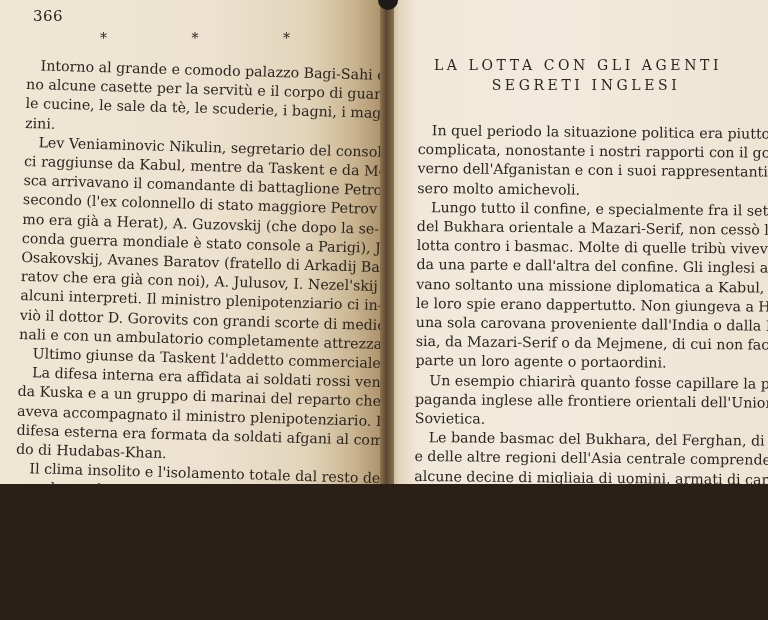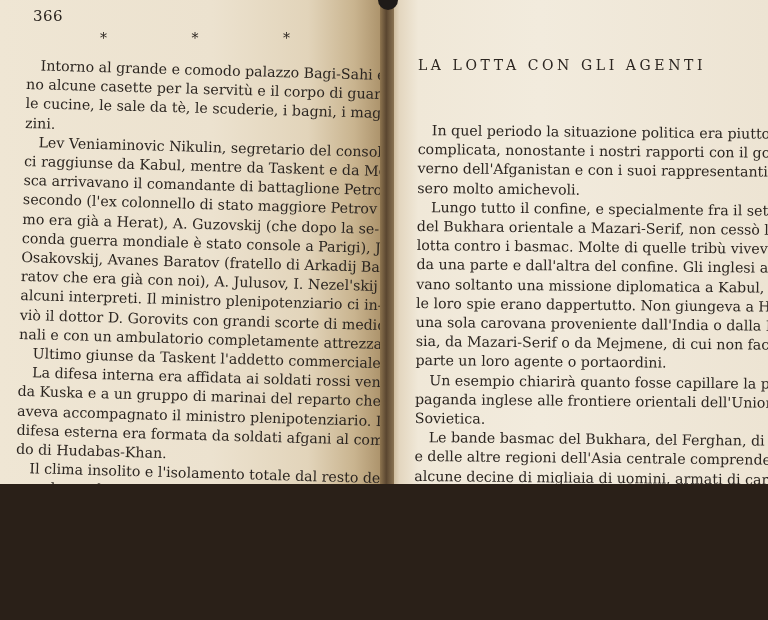--- a/index.html
+++ b/index.html
@@ -49,21 +49,21 @@
       transform: rotate(1.6deg); transform-origin: 0 0;
     }
     .right-text {
       left: 30px; top: 121px; width: 322px;
       transform: rotate(0.6deg); transform-origin: 0 0;
     }
     .para { margin: 0; text-indent: 14px; }
     .para .line { display: block; text-align: justify; text-align-last: justify; white-space: nowrap; }
     .para .line.last { text-align-last: left; }
     .chapter-title {
-      position: absolute; left: 4px; width: 340px; text-align: center;
+      position: absolute; left: 20px; width: 340px; text-align: center;
       font-size: 14px; letter-spacing: 3.6px; color: #2b2520;
     }
     .title-line-1 { top: 57px; }
     .title-line-2 { top: 77px; left: 28px; }
   </style>
 </head>
 <body>
 
 <div class="spread">
   <div class="page page-left">
@@ -110,20 +110,21 @@
           <span class="line">Per poter rendere in quelle condizioni, occorreva un</span>
           <span class="line" style="text-indent: 0px;">orario preciso per i pasti, il lavoro, la veglia e il sonno,</span>
           <span class="line" style="text-indent: 0px;">che prevedesse anche misure profilattiche e l'esercizio</span>
           <span class="line" style="text-indent: 0px;">obbligatorio dell'equitazione e del tiro a segno. Dove-</span>
         </p>
       </div>
   </div>
 
   <div class="page page-right">
     <div class="chapter-title title-line-1">LA LOTTA CON GLI AGENTI</div>
+    <div class="chapter-title title-line-2">SEGRETI INGLESI</div>
     <div class="text-block right-text" id="right-body">
         <p class="para">
           <span class="line">In quel periodo la situazione politica era piuttosto</span>
           <span class="line" style="text-indent: 0px;">complicata, nonostante i nostri rapporti con il go-</span>
           <span class="line" style="text-indent: 0px;">verno dell'Afganistan e con i suoi rappresentanti fos-</span>
           <span class="line last" style="text-indent: 0px;">sero molto amichevoli.</span>
         </p>
         <p class="para">
           <span class="line">Lungo tutto il confine, e specialmente fra il settore</span>
           <span class="line" style="text-indent: 0px;">del Bukhara orientale a Mazari-Serif, non cessò la</span>

